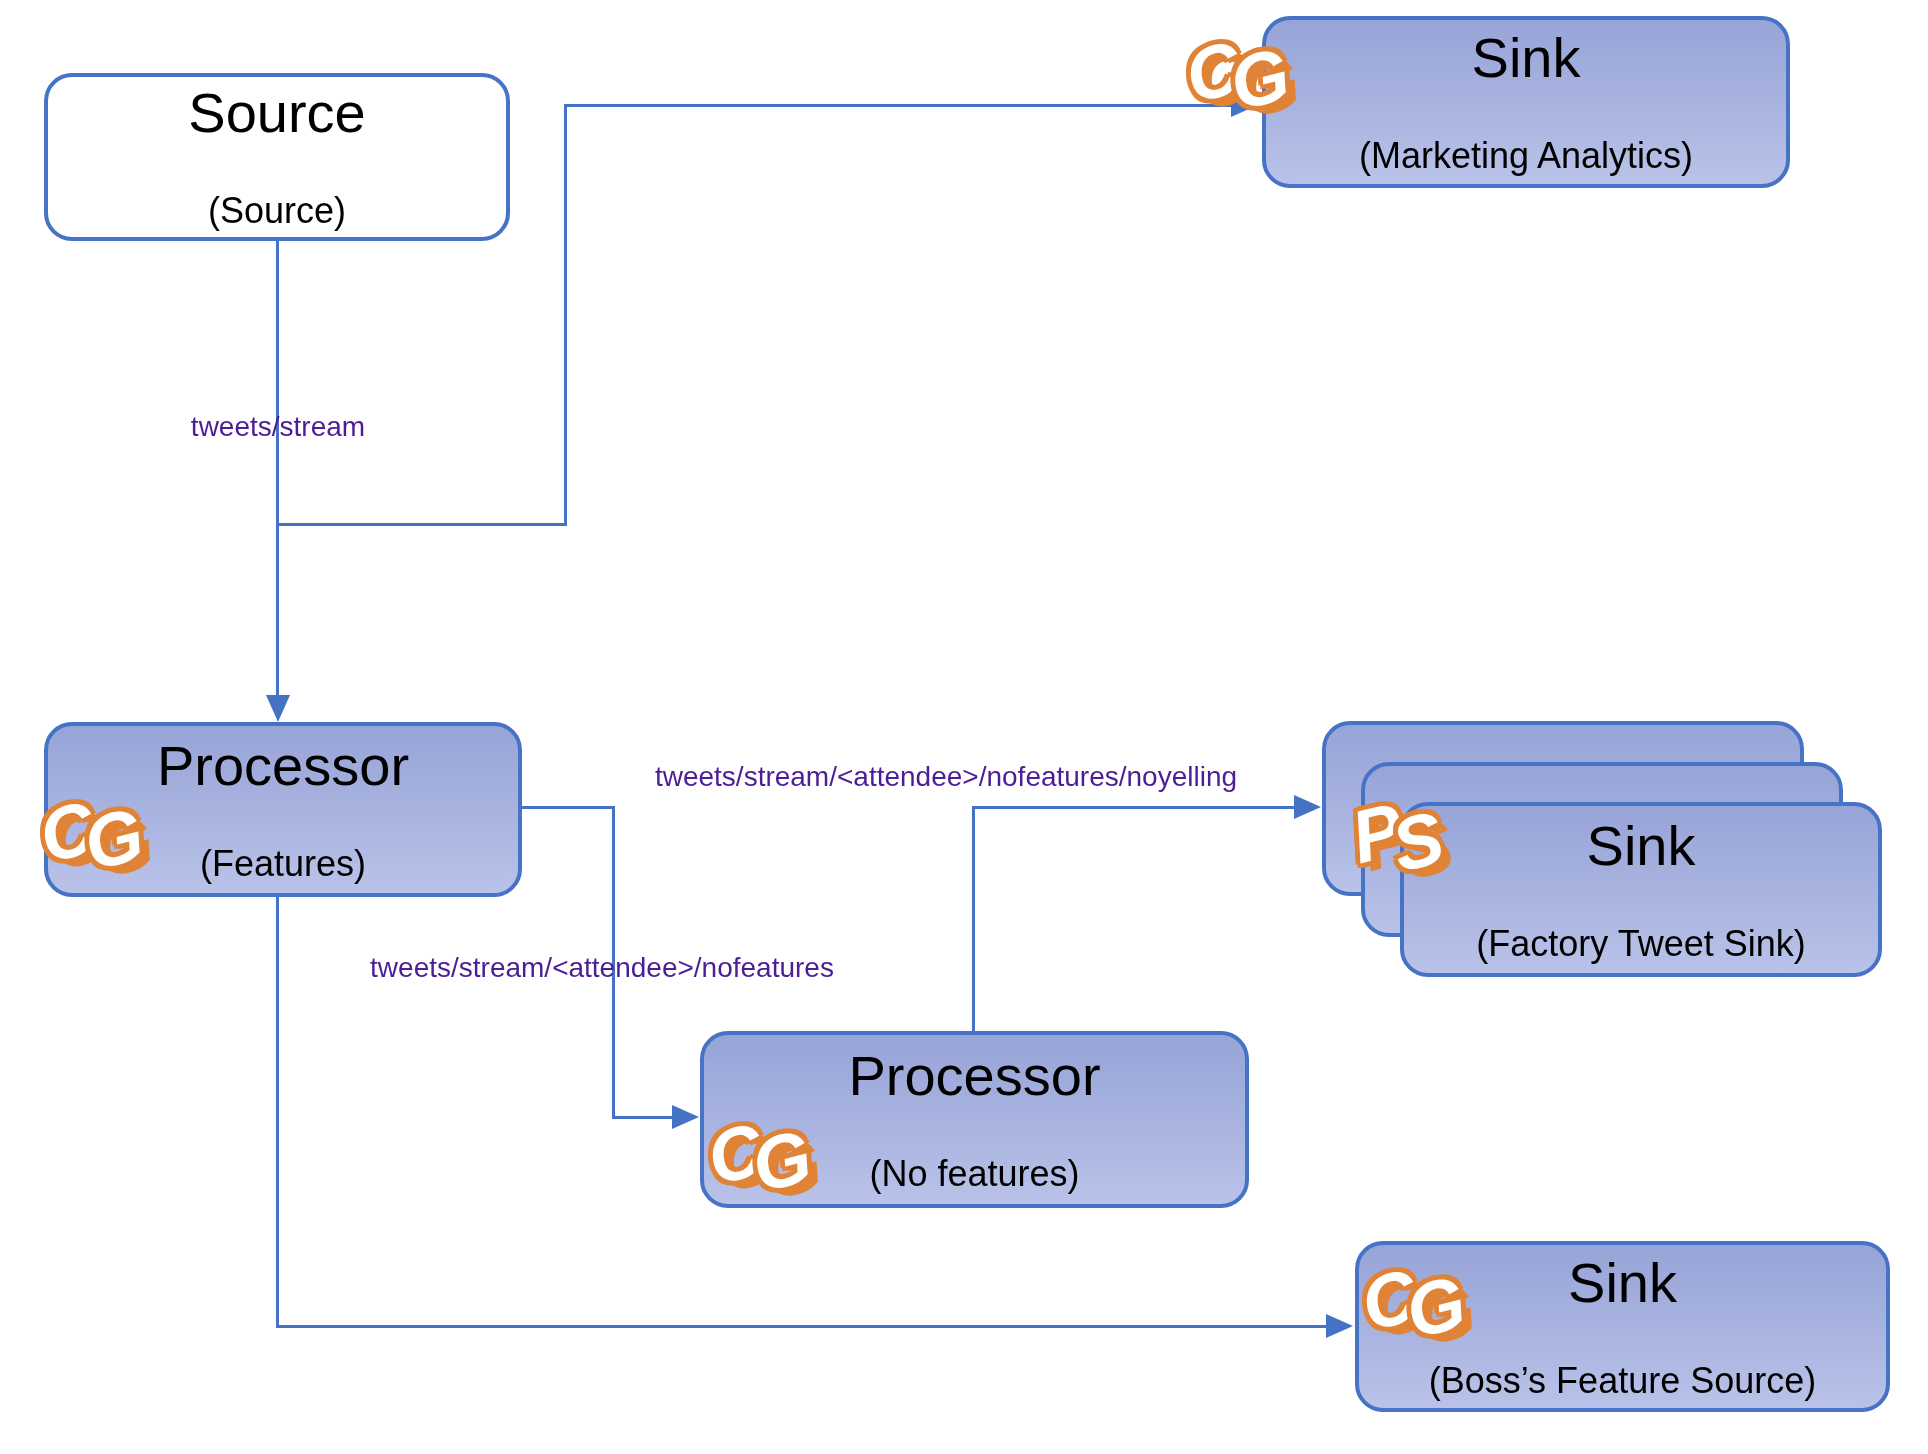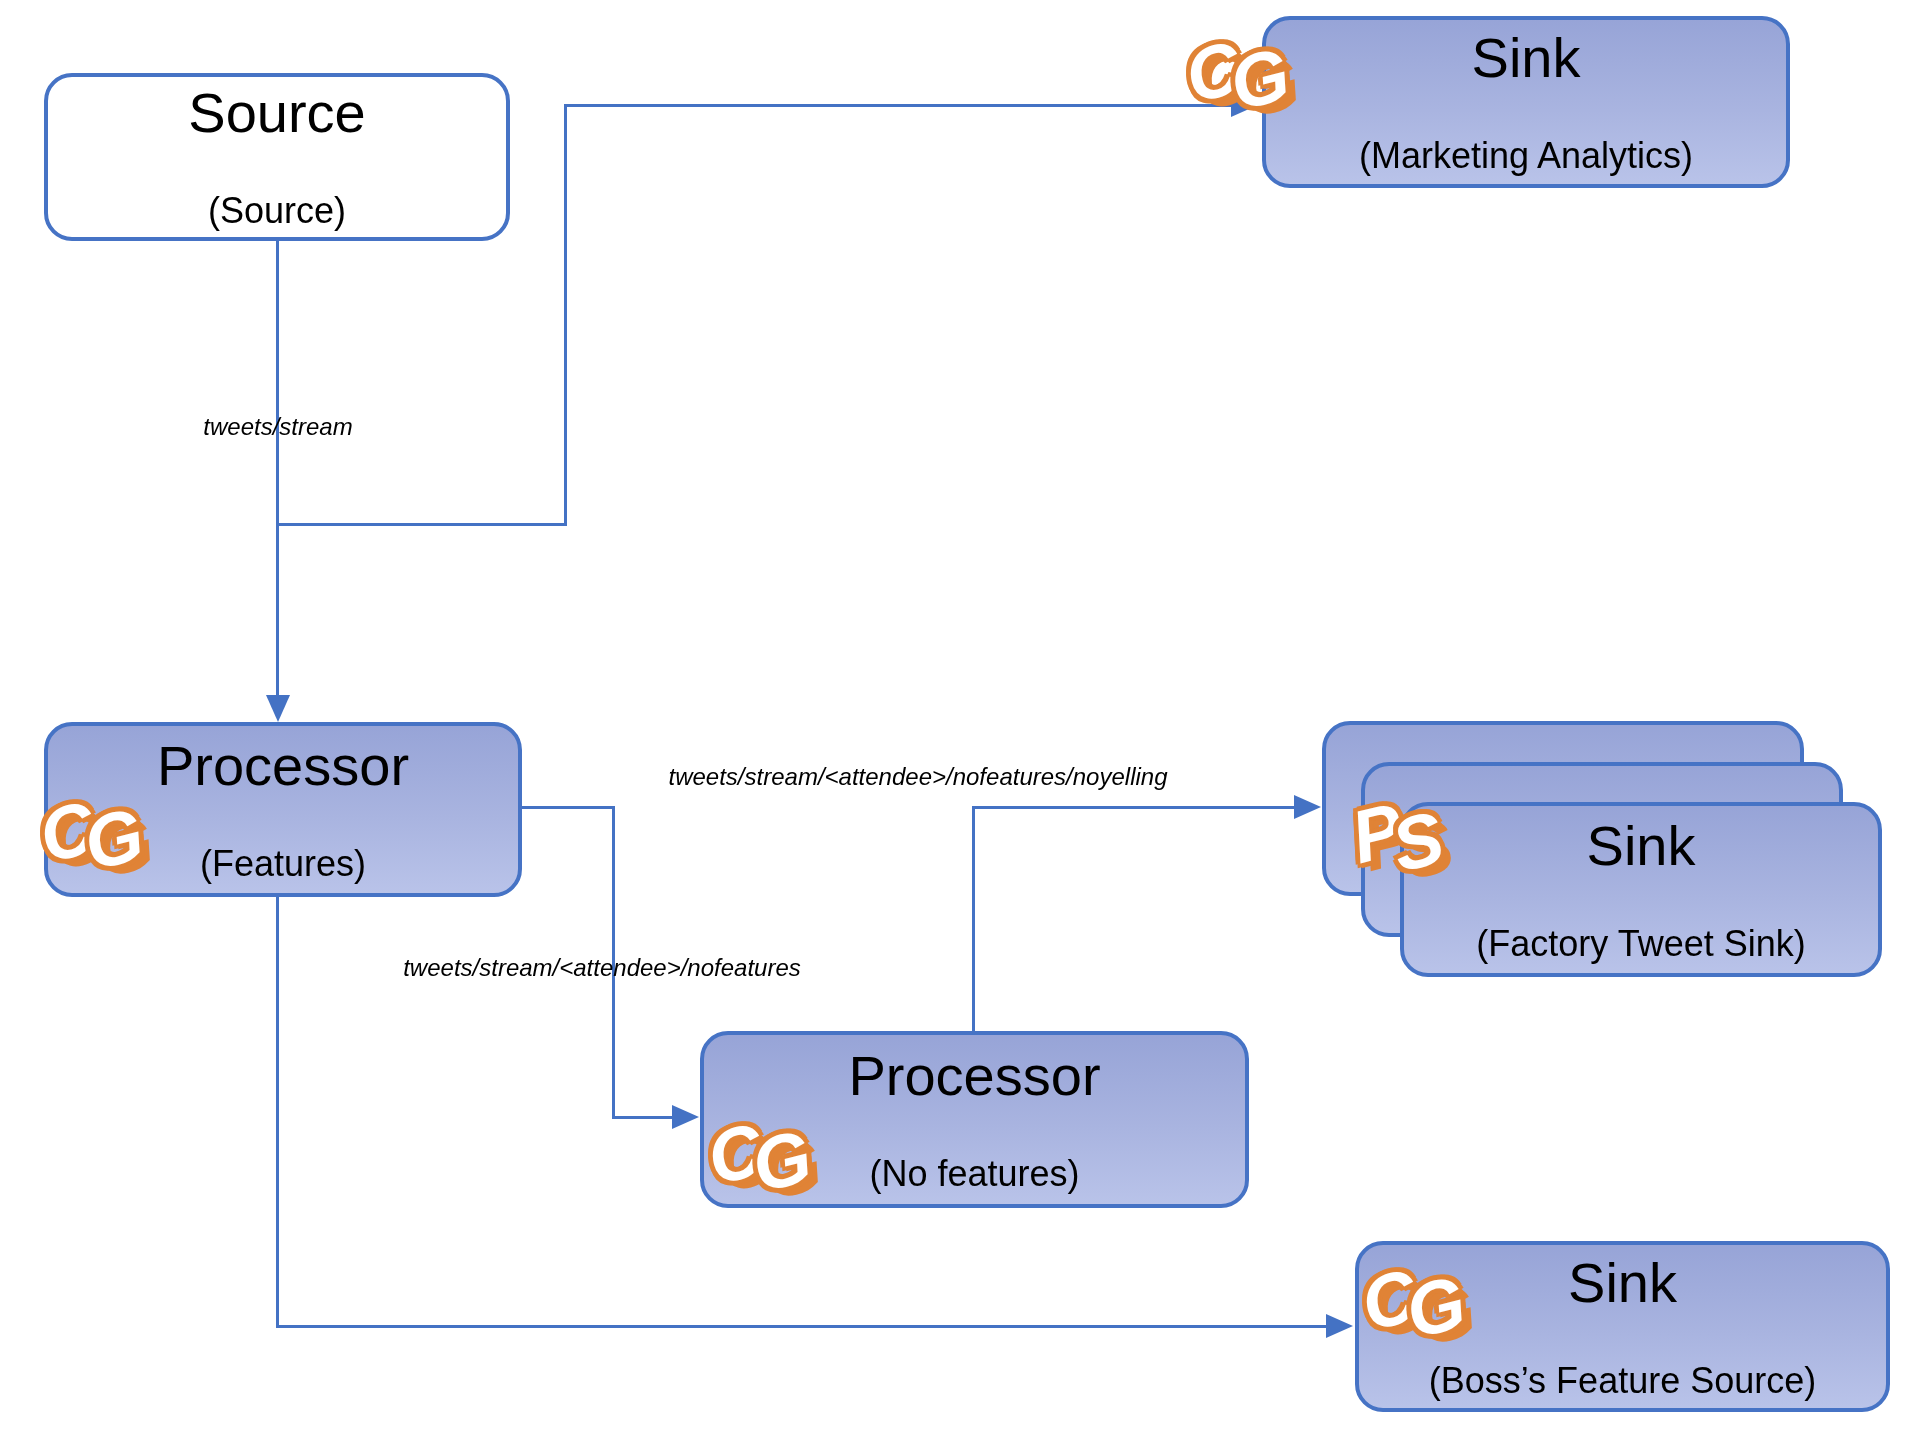--- a/index.html
+++ b/index.html
@@ -29,22 +29,22 @@
     display:flex;flex-direction:column;align-items:center;justify-content:center;
     z-index:3;box-sizing:border-box;
   }
   .node.white{background:#ffffff;align-items:center;}
   .node .title{font-size:56px;line-height:1.12;font-weight:400;z-index:4;}
   .node .subtitle{font-size:36px;line-height:1.15;font-weight:400;z-index:4;margin-top:45px;}
   .stack{position:absolute;z-index:3;}
   .stack .node{position:absolute;}
   
   .edge-label{
-    position:absolute;transform:translate(-50%,-50%);font-size:24px;white-space:nowrap;
-    z-index:6;color:#000000;font-style:italic;
+    position:absolute;transform:translate(-50%,-50%);font-size:28px;white-space:nowrap;
+    z-index:6;color:#4c1d95;
   }
   
   .logo{position:absolute;z-index:5;font-style:italic;font-weight:700;transform:rotate(-14deg);white-space:nowrap;}
   .logo .l1,.logo .l2{
     display:inline-block;font-size:74px;color:#fff;line-height:1;
     text-shadow:
       -4px -4px 0 var(--orange), 4px -4px 0 var(--orange),
       -4px  4px 0 var(--orange), 4px  4px 0 var(--orange),
       -5px  0   0 var(--orange), 5px  0   0 var(--orange),
        0   -5px 0 var(--orange), 0    5px 0 var(--orange),
@@ -72,21 +72,21 @@
 
   <div class="seg v" style="left:972px;top:806px;height:228px;"></div>
   <div class="seg h" style="left:972px;top:806px;width:324px;"></div>
   <div class="ah right" style="left:1294px;top:795px;"></div>
 
   <div class="seg v" style="left:276px;top:895px;height:432px;"></div>
   <div class="seg h" style="left:276px;top:1325px;width:1051px;"></div>
   <div class="ah right" style="left:1326px;top:1314px;"></div>
 
   <div class="edge-label" style="left:278px;top:427px;">tweets/stream</div>
-  <div class="edge-label" style="left:918px;top:777px;">tweets/stream/&lt;attendee&gt;/nofeatures/noyelling</div>
+  <div class="edge-label" style="left:946px;top:777px;">tweets/stream/&lt;attendee&gt;/nofeatures/noyelling</div>
   <div class="edge-label" style="left:602px;top:968px;text-align:right;">tweets/stream/&lt;attendee&gt;/nofeatures</div>
 
   <div class="node white" style="left:44px;top:73px;width:466px;height:168px;">
     <div class="title">Source</div>
     <div class="subtitle">(Source)</div>
   </div>
 
   <div class="node" style="left:1262px;top:16px;width:528px;height:172px;">
     <div class="title">Sink</div>
     <div class="subtitle">(Marketing Analytics)</div>

